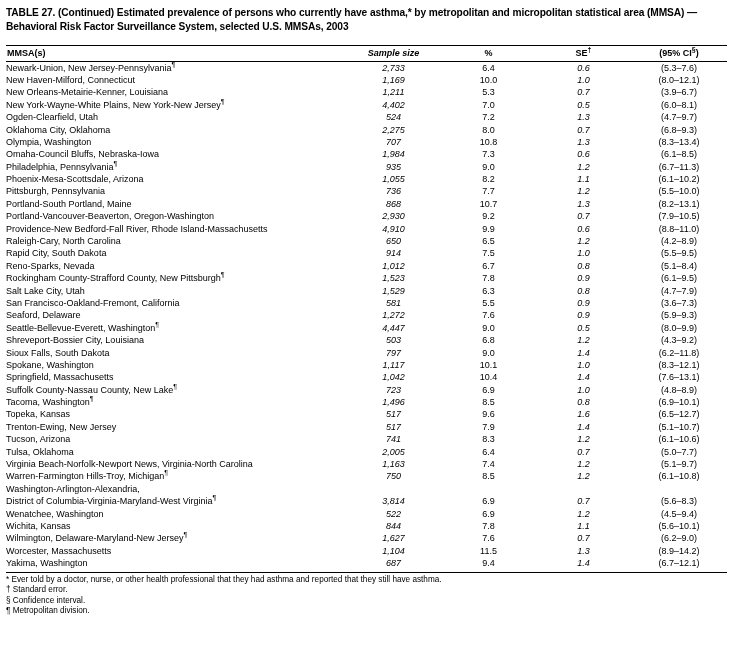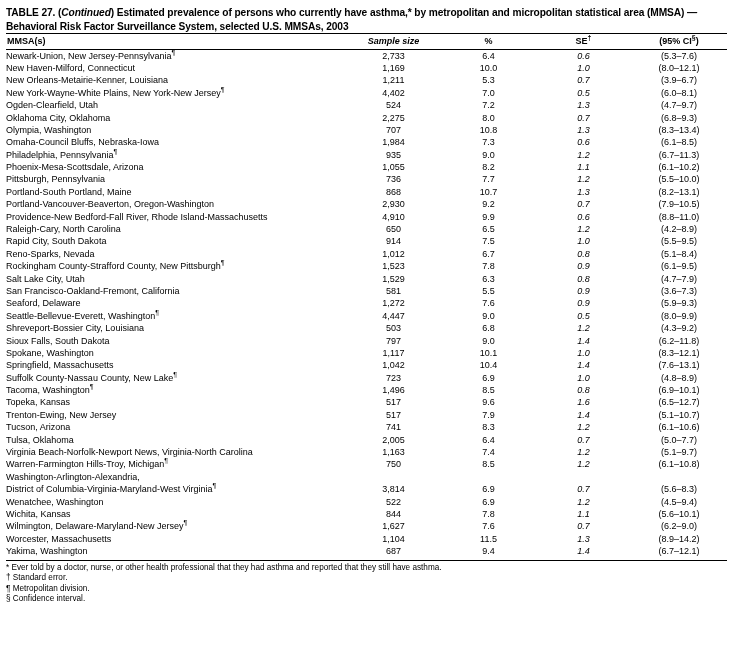--- a/index.html
+++ b/index.html
@@ -22,26 +22,25 @@
     box-sizing: border-box;
   }
   .title {
     font-size: 10.2px;
     font-weight: bold;
     line-height: 13.5px;
     padding: 6px 8px 0 6px;
     letter-spacing: -0.1px;
   }
   .title .cont {
-    font-style: italic;
     font-weight: bold;
   }
   table.main {
     width: 721px;
-    margin: 0 6px 0 6px;
+    margin: 12px 6px 0 6px;
     border-collapse: collapse;
     font-size: 9px;
   }
   table.main th {
     font-weight: bold;
     font-size: 9px;
     padding: 2px 0 3px 0;
     border-top: 1.6px solid #000;
     border-bottom: 0.9px solid #000;
     text-align: center;
@@ -53,21 +52,21 @@
     padding-left: 1px;
   }
   table.main td {
     padding: 0.55px 0 0.55px 0;
     font-size: 9px;
     line-height: 11.3px;
     vertical-align: top;
     white-space: nowrap;
   }
   td.c-name { text-align: left; padding-left: 1px; width: 340px; }
-  td.c-size { text-align: center; width: 95px; }
+  td.c-size { text-align: center; width: 95px; font-style: italic; }
   td.c-pct  { text-align: center; width: 95px; }
   td.c-se   { text-align: center; width: 95px; font-style: italic; }
   td.c-ci   { text-align: center; width: 96px; }
   th.c-size { width: 95px; font-style: italic; }
   th.c-pct  { width: 95px; }
   th.c-se   { width: 95px; }
   th.c-ci   { width: 96px; }
   .indent { padding-left: 10px; }
   .sup {
     font-size: 7px;
@@ -399,17 +398,17 @@
           <td class="c-ci">(6.7–12.1)</td>
         </tr>
       </tbody>
   </table>
 
   <div class="rule-bottom"></div>
 
   <div class="footnotes" id="footnotes">
       <div><span class="fn-mark">*</span> <span>Ever told by a doctor, nurse, or other health professional that they had asthma and reported that they still have asthma.</span></div>
       <div><span class="fn-mark">†</span> <span>Standard error.</span></div>
+      <div><span class="fn-mark">§</span> <span>Confidence interval.</span></div>
       <div><span class="fn-mark">¶</span> <span>Metropolitan division.</span></div>
-      <div><span class="fn-mark">§</span> <span>Confidence interval.</span></div>
     </div>
 
 </div>
 
 </body></html>

